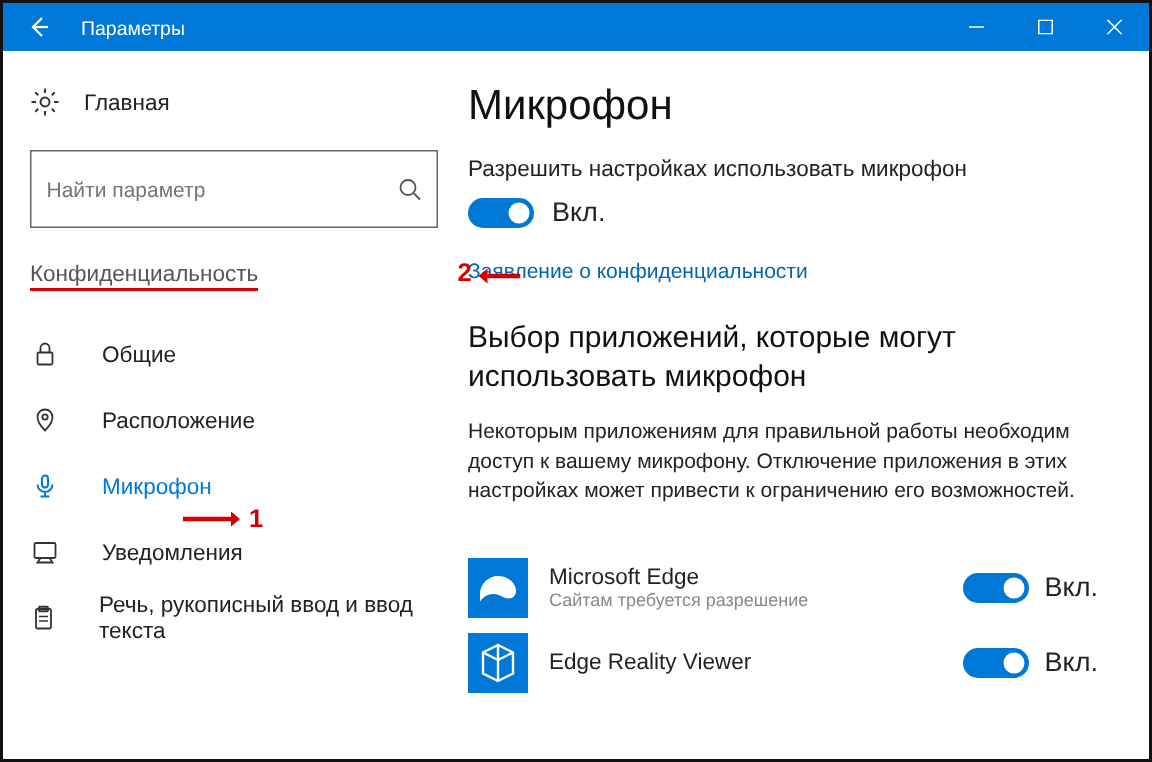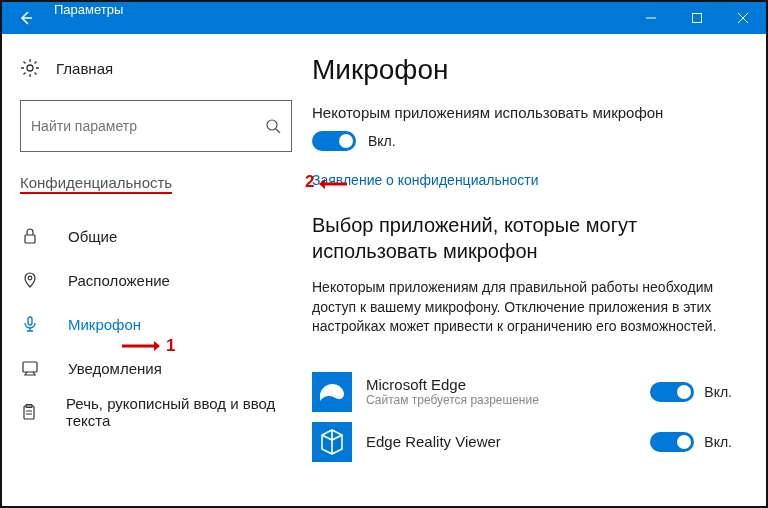--- a/index.html
+++ b/index.html
@@ -1,17 +1,17 @@
 <!DOCTYPE html>
 <html><head>
 <meta charset="utf-8">
 <style>
   * { box-sizing: border-box; margin: 0; padding: 0; font-family: "Segoe UI", Arial, sans-serif; }
   body { width: 768px; height: 508px; background: #fff; border: 2px solid #111; position: relative; overflow: hidden; }
-  .titlebar { height: 32px; background: #0078d7; color: #fff; display: flex; }
+  .titlebar { height: 32px; background: #0078d7; color: #fff; display: flex; align-items: center; }
   .back-btn { width: 48px; height: 32px; display: flex; align-items: center; justify-content: center; }
   .title { font-size: 13px; padding-left: 4px; flex: 1; }
   .win-controls { display: flex; }
   .win-btn { width: 46px; height: 32px; display: flex; align-items: center; justify-content: center; }
   .win-btn svg { stroke: #fff; }
   .content { display: flex; height: calc(100% - 32px); border-radius: 20px; }
   .sidebar { width: 310px; padding: 14px 18px 0 18px; }
   .home-row { display: flex; align-items: center; gap: 16px; height: 40px; margin-bottom: 12px; }
   .home-row .lbl { font-size: 15px; color: #222; }
   .search-box { width: 272px; height: 52px; border: 1px solid #666; display: flex; align-items: center; padding: 0 10px; margin-bottom: 22px; }
@@ -21,21 +21,21 @@
   .nav-list { margin-top: 16px; }
   .nav-item { display: flex; align-items: center; gap: 28px; height: 44px; font-size: 15px; color: #222; cursor: pointer; position: relative; }
   .nav-item.selected { color: #0078d7; }
   .nav-item .icon-slot { width: 20px; height: 20px; display: flex; align-items: center; justify-content: center; }
   .main { flex: 1; padding: 20px 28px 0 0; overflow: hidden; }
   .page-title { font-size: 28px; font-weight: 400; margin-bottom: 18px; color: #111; }
   .allow-label { font-size: 15px; color: #222; margin-bottom: 10px; }
   .toggle-row { display: flex; align-items: center; gap: 12px; margin-bottom: 20px; }
   .toggle { width: 44px; height: 20px; border-radius: 10px; background: #0078d7; position: relative; cursor: pointer; }
   .toggle::after { content: ""; position: absolute; right: 3px; top: 3px; width: 14px; height: 14px; background: #fff; border-radius: 50%; }
-  .toggle-text { font-size: 14px; color: #222; }
+  .toggle-text { font-size: 18px; color: #222; }
   .privacy-link { font-size: 14px; color: #0066b4; cursor: pointer; display: inline-block; margin-bottom: 24px; }
   .section-head { font-size: 20px; font-weight: 400; color: #111; line-height: 1.3; margin-bottom: 14px; }
   .section-desc { font-size: 14px; color: #222; line-height: 1.4; margin-bottom: 30px; }
   .app-row { display: flex; align-items: center; gap: 14px; height: 50px; justify-content: space-between; }
   .app-icon { width: 40px; height: 40px; display: flex; align-items: center; justify-content: center; }
   .app-info { flex: 1; }
   .app-name { font-size: 15px; color: #222; }
   .app-sub { font-size: 12px; color: #888; }
   .app-toggle-group { display: flex; align-items: center; gap: 10px; margin-right: 6px; }
   .annotation { position: absolute; color: #d40000; font-weight: bold; font-size: 17px; pointer-events: none; }
@@ -149,21 +149,21 @@
             </svg>
           </span>
         <span>Речь, рукописный ввод и ввод текста</span>
       </div>
 
     </div>
   </div>
 
   <div class="main">
     <div class="page-title">Микрофон</div>
-    <div class="allow-label">Некоторым приложениям использовать микрофон</div>
+    <div class="allow-label">Разрешить настройках использовать микрофон</div>
     <div class="toggle-row">
       <div class="toggle"></div>
       <span class="toggle-text">Вкл.</span>
     </div>
     <span class="privacy-link">Заявление о конфиденциальности</span>
 
     <div class="section-head">Выбор приложений, которые могут использовать микрофон</div>
     <div class="section-desc">Некоторым приложениям для правильной работы необходим доступ к вашему микрофону. Отключение приложения в этих настройках может привести к ограничению его возможностей.</div>
 
     <div class="app-row">

